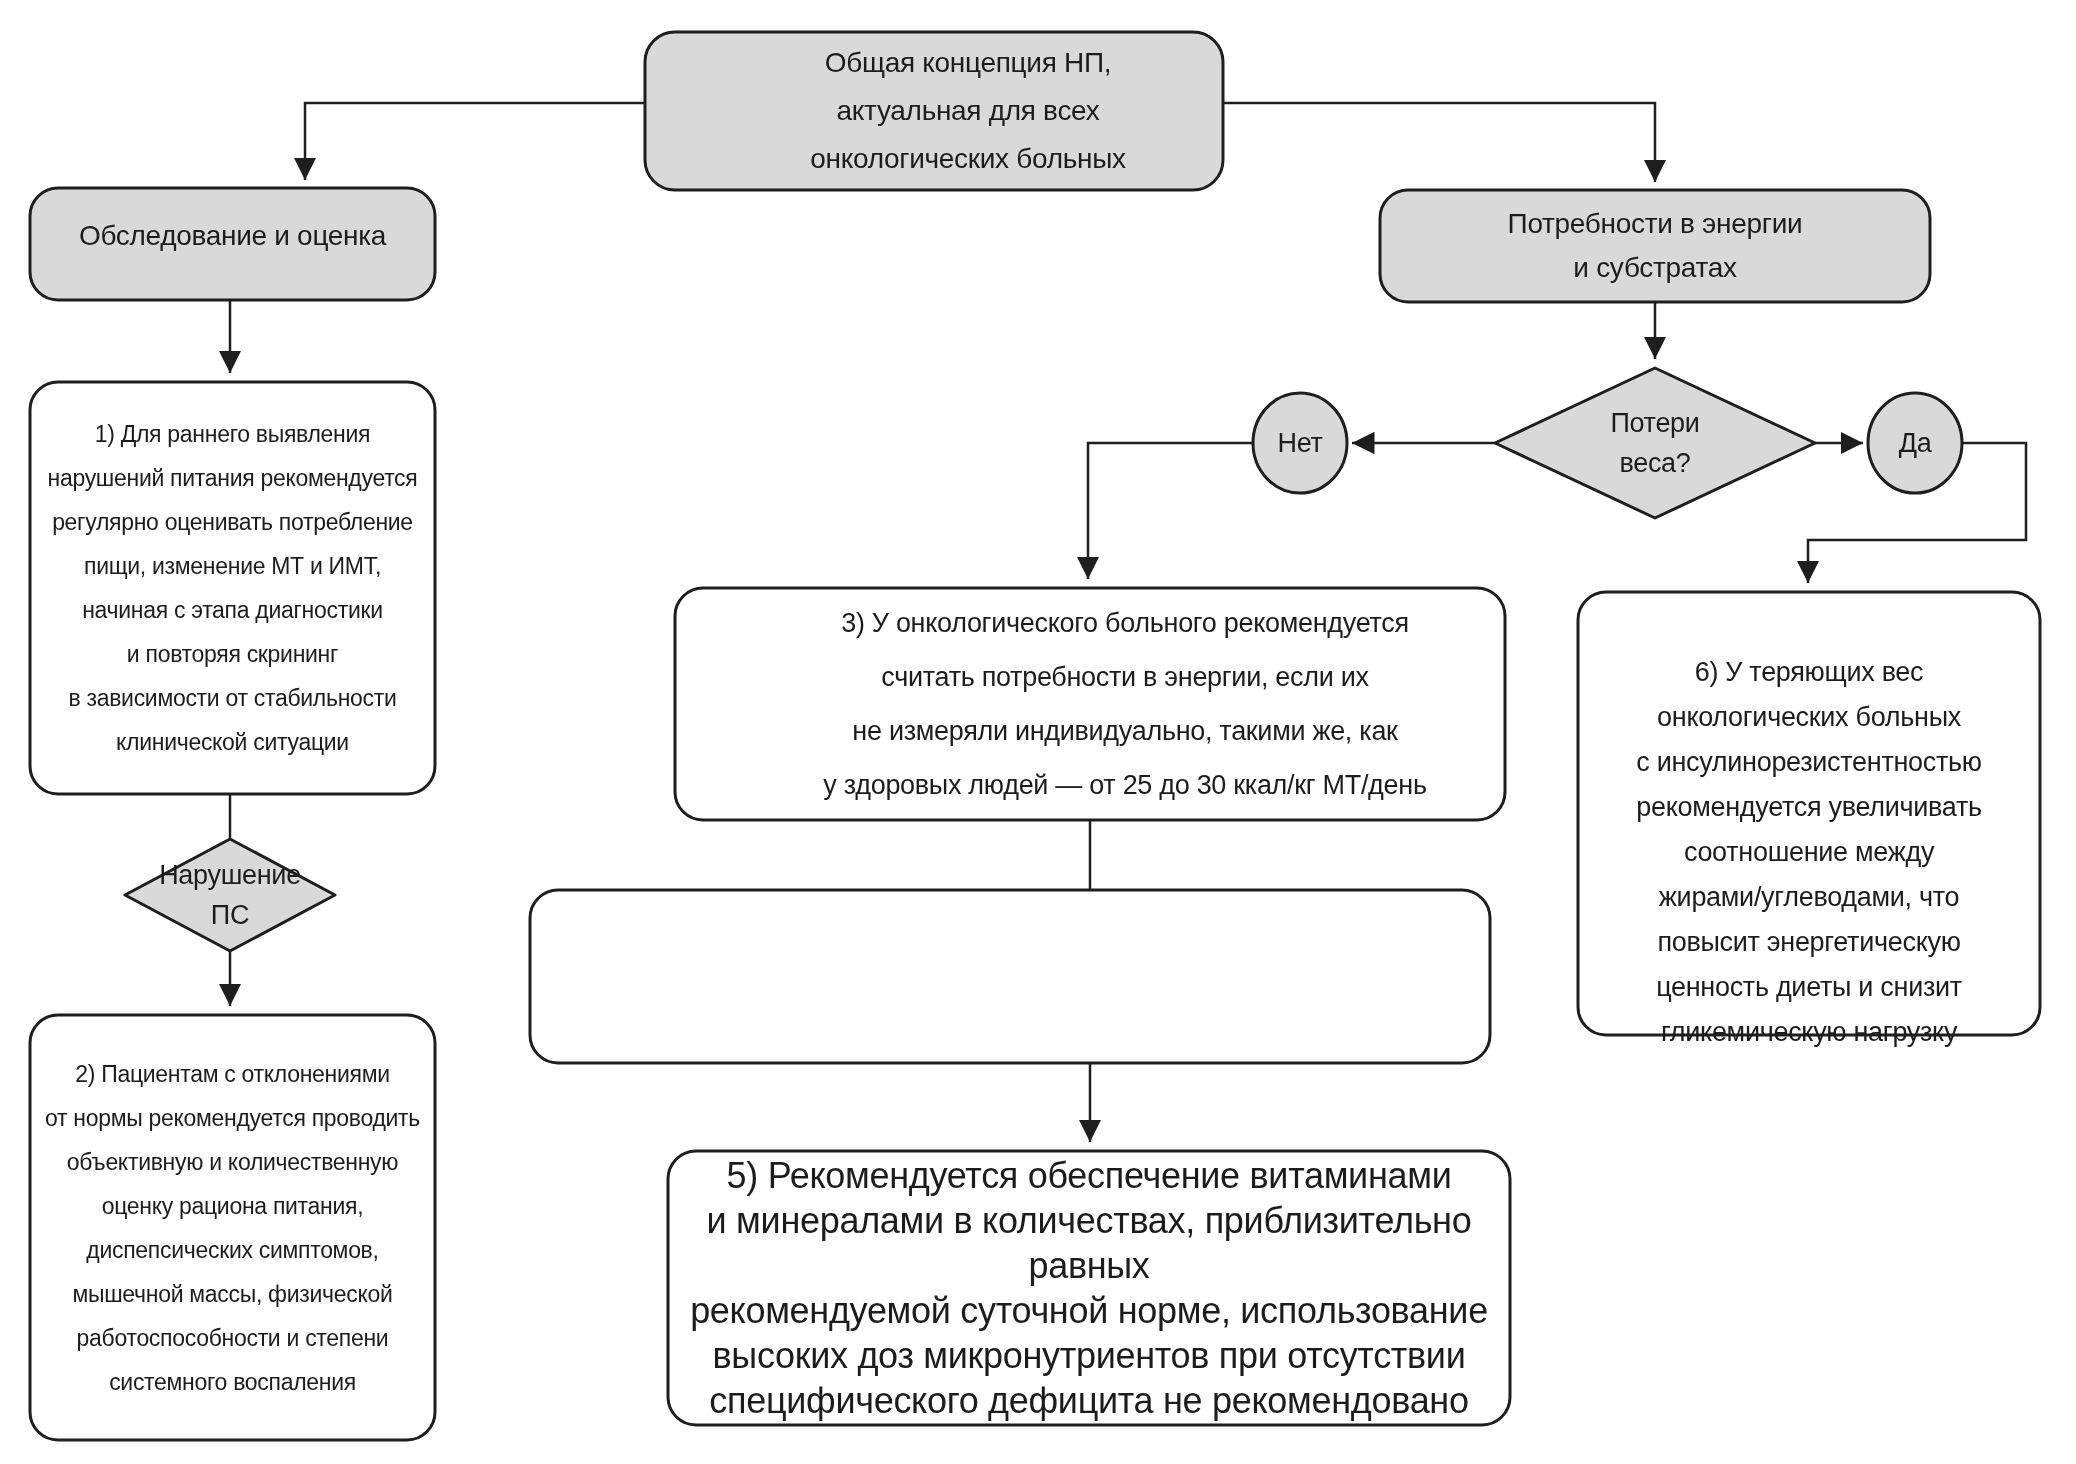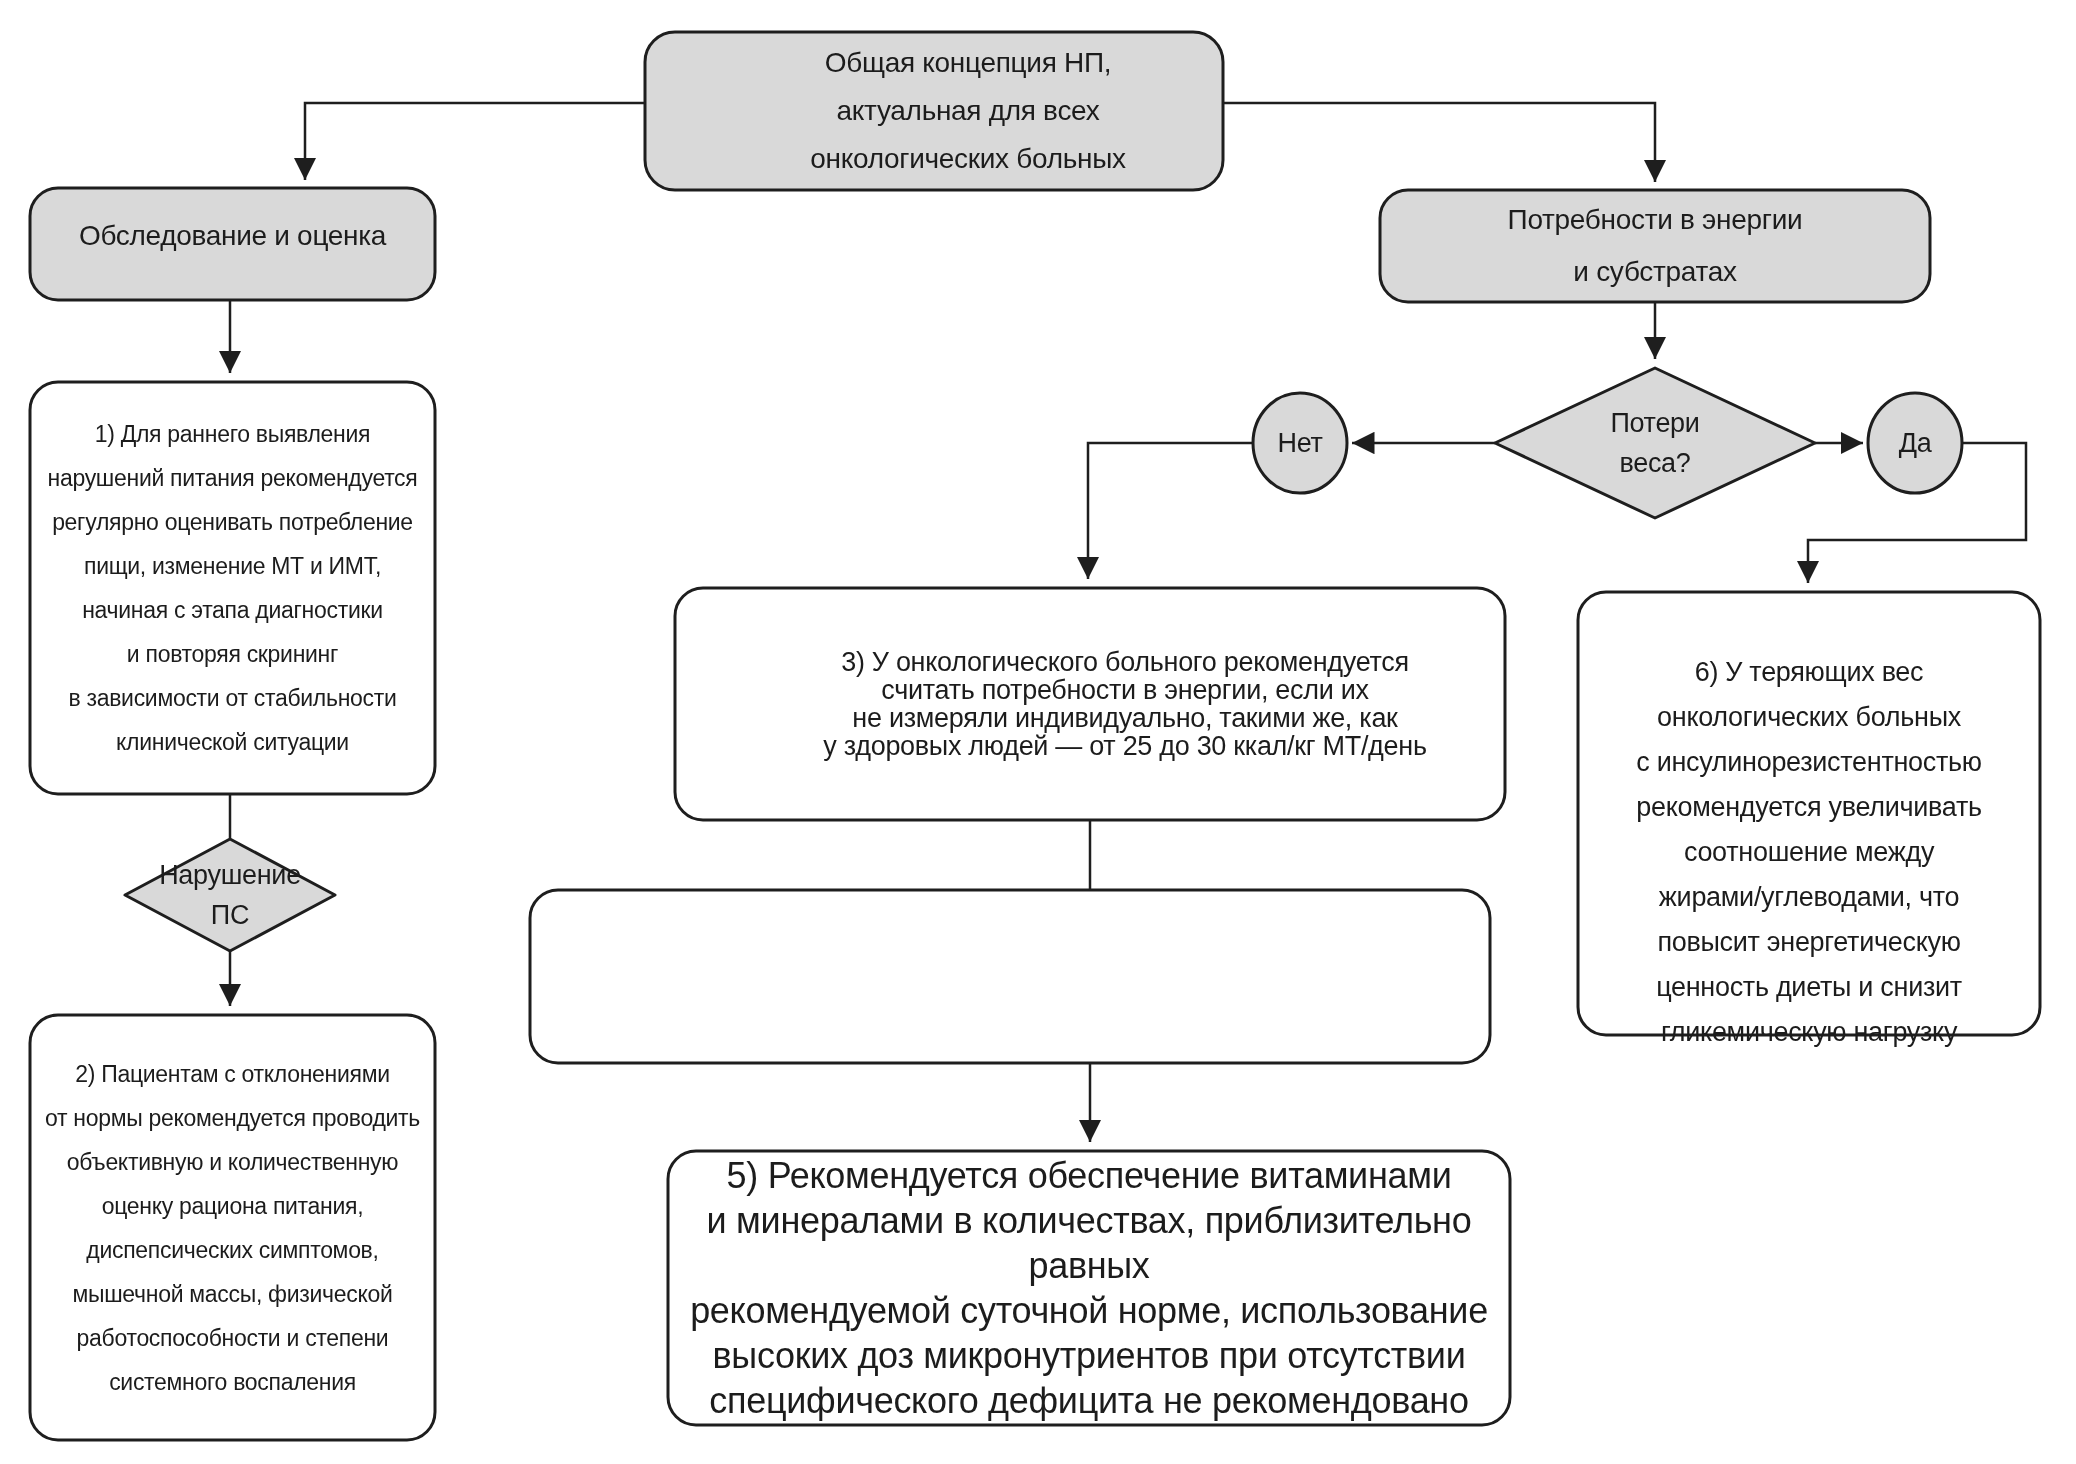--- a/index.html
+++ b/index.html
@@ -14,25 +14,25 @@
     justify-content: center;
     text-align: center;
     white-space: pre-line;
     color: #1c1c1c;
     letter-spacing: -0.3px;
     pointer-events: none;
   }
   
   .t-concept    { left: 645px;  top: 32px;   width: 578px; height: 158px; font-size: 28px; line-height: 48px; margin-left: 34px; }
   .t-assessment { left: 30px;   top: 188px;  width: 405px; height: 96px; font-size: 28px; line-height: 44px; }
-  .t-energy     { left: 1380px; top: 190px;  width: 550px; height: 112px; font-size: 28px; line-height: 52px; }
+  .t-energy     { left: 1380px; top: 190px;  width: 550px; height: 112px; font-size: 28px; line-height: 44px; }
   
   .t-step1 { left: 30px;   top: 382px;  width: 405px; height: 412px; font-size: 23px; line-height: 44px; }
   .t-step2 { left: 30px;   top: 1015px; width: 405px; height: 425px; font-size: 23px; line-height: 44px; }
-  .t-step3 { left: 675px;  top: 588px;  width: 900px; height: 232px; font-size: 27px; line-height: 28px; }
+  .t-step3 { left: 675px;  top: 588px;  width: 900px; height: 232px; font-size: 27px; line-height: 54px; }
   .t-step4 { left: 530px;  top: 890px;  width: 960px; height: 173px; font-size: 27px; line-height: 45px; }
   .t-step5 { left: 668px;  top: 1151px; width: 842px; height: 274px; font-size: 36px; line-height: 45px; }
   .t-step6 { left: 1578px; top: 592px;  width: 462px; height: 520px; font-size: 27px; line-height: 45px; }
   
   .t-ps   { left: 125px;  top: 839px; width: 210px; height: 112px; font-size: 27px; line-height: 40px; }
   .t-wd   { left: 1495px; top: 368px; width: 320px; height: 150px; font-size: 27px; line-height: 40px; }
   .t-no   { left: 1253px; top: 396px; width: 94px;  height: 94px;  font-size: 27px; }
   .t-yes  { left: 1868px; top: 396px; width: 94px;  height: 94px;  font-size: 27px; }
 </style>
 </head>

